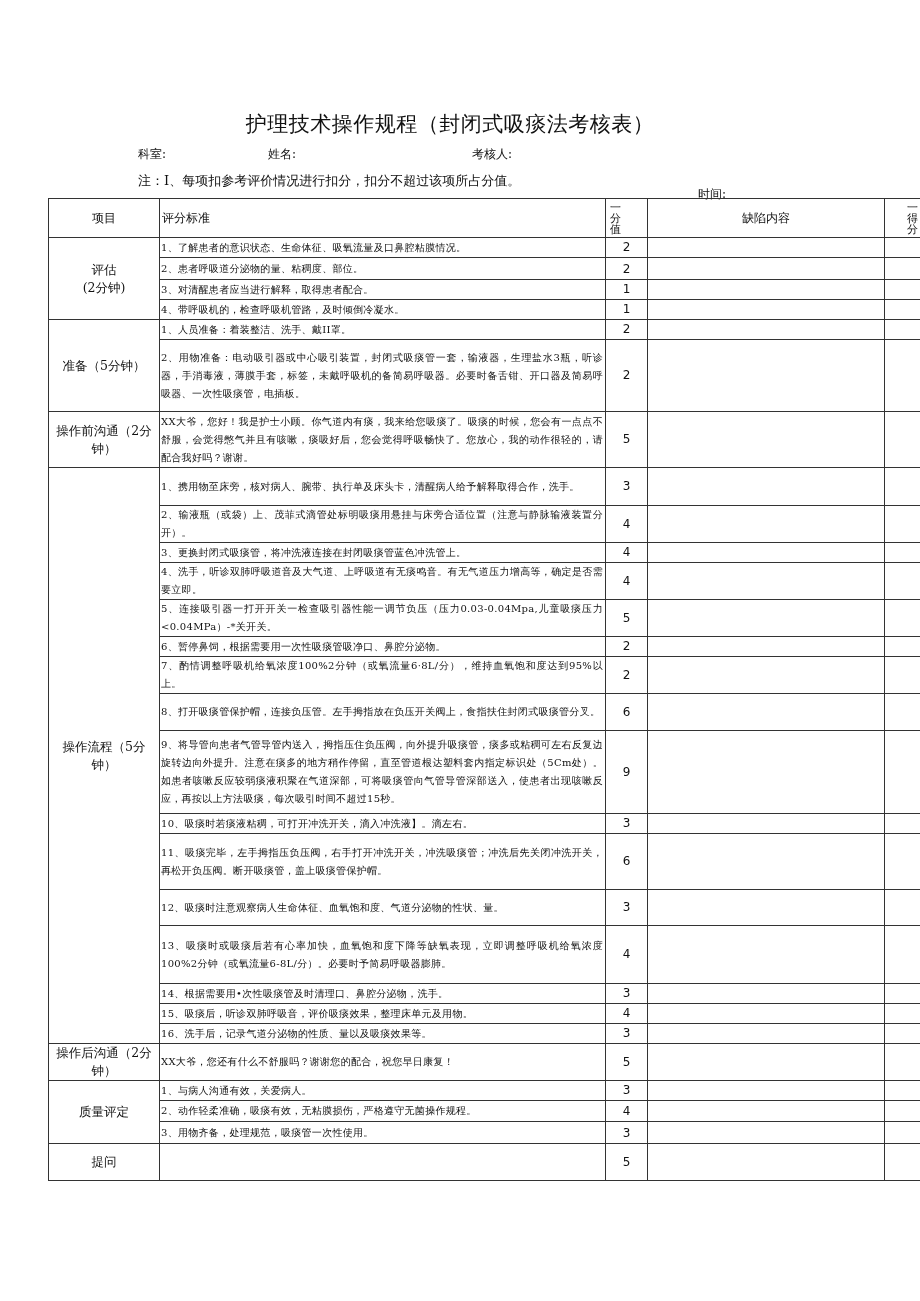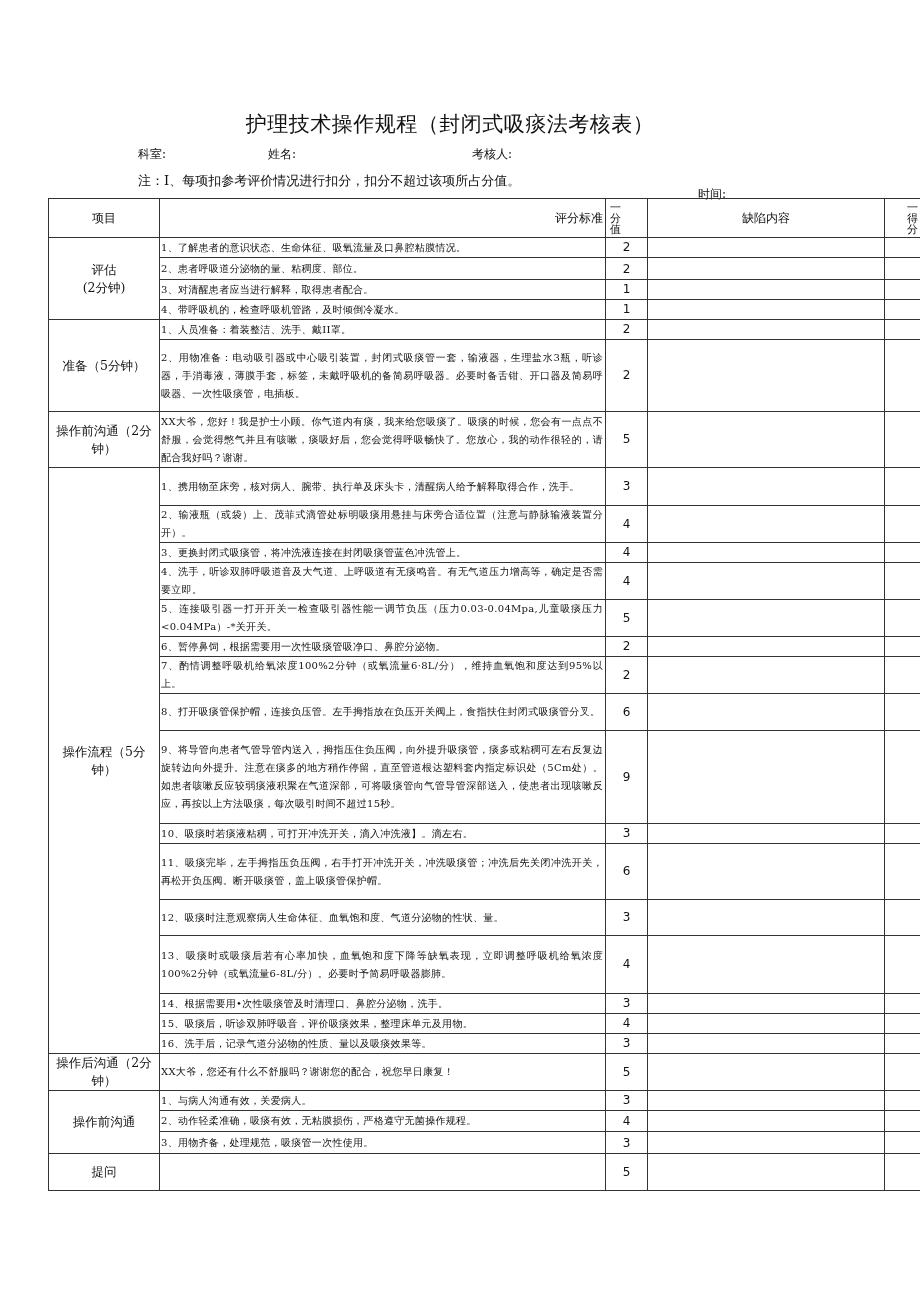--- a/index.html
+++ b/index.html
@@ -37,21 +37,21 @@
   <colgroup>
     <col style="width:111px">
       <col style="width:446px">
       <col style="width:42px">
       <col style="width:237px">
       <col style="width:36px">
   </colgroup>
   <thead>
     <tr>
       <th class="c1 cat">项目</th>
-      <th class="c2 cat" style="text-align:right">评分标准</th>
+      <th class="c2 cat" style="text-align:left">评分标准</th>
       <th class="c3 small" style="white-space:pre-line">一
 分
 值</th>
       <th class="c4 cat" style="text-align:center">缺陷内容</th>
       <th class="c5 small" style="white-space:pre-line; text-align:right">一
 得
 分</th>
     </tr>
   </thead>
   <tbody id="tbody">
@@ -143,21 +143,21 @@
         <td class="c3 score mid">2</td>
         <td class="c4"></td>
         <td class="c5"></td>
       </tr>
       <tr style="height: 37px;">
         <td class="c2 crit">8、打开吸痰管保护帽，连接负压管。左手拇指放在负压开关阀上，食指扶住封闭式吸痰管分叉。</td>
         <td class="c3 score mid">6</td>
         <td class="c4"></td>
         <td class="c5"></td>
       </tr>
-      <tr style="height: 93px;">
+      <tr style="height: 83px;">
         <td class="c2 crit">9、将导管向患者气管导管内送入，拇指压住负压阀，向外提升吸痰管，痰多或粘稠可左右反复边旋转边向外提升。注意在痰多的地方稍作停留，直至管道根达塑料套内指定标识处（5Cm处）。如患者咳嗽反应较弱痰液积聚在气道深部，可将吸痰管向气管导管深部送入，使患者出现咳嗽反应，再按以上方法吸痰，每次吸引时间不超过15秒。</td>
         <td class="c3 score mid">9</td>
         <td class="c4"></td>
         <td class="c5"></td>
       </tr>
       <tr style="height: 18px;">
         <td class="c2 crit">10、吸痰时若痰液粘稠，可打开冲洗开关，滴入冲洗液】。滴左右。</td>
         <td class="c3 score">3</td>
         <td class="c4"></td>
         <td class="c5"></td>
@@ -199,21 +199,21 @@
         <td class="c5"></td>
       </tr>
       <tr style="height: 37px;">
         <td class="c1 cat" rowspan="1" style="white-space: pre-line;">操作后沟通（2分钟）</td>
         <td class="c2 crit">XX大爷，您还有什么不舒服吗？谢谢您的配合，祝您早日康复！</td>
         <td class="c3 score mid">5</td>
         <td class="c4"></td>
         <td class="c5"></td>
       </tr>
       <tr style="height: 20px;">
-        <td class="c1 cat" rowspan="3" style="white-space: pre-line;">操作前沟通</td>
+        <td class="c1 cat" rowspan="3" style="white-space: pre-line;">质量评定</td>
         <td class="c2 crit">1、与病人沟通有效，关爱病人。</td>
         <td class="c3 score">3</td>
         <td class="c4"></td>
         <td class="c5"></td>
       </tr>
       <tr style="height: 21px;">
         <td class="c2 crit">2、动作轻柔准确，吸痰有效，无粘膜损伤，严格遵守无菌操作规程。</td>
         <td class="c3 score">4</td>
         <td class="c4"></td>
         <td class="c5"></td>

